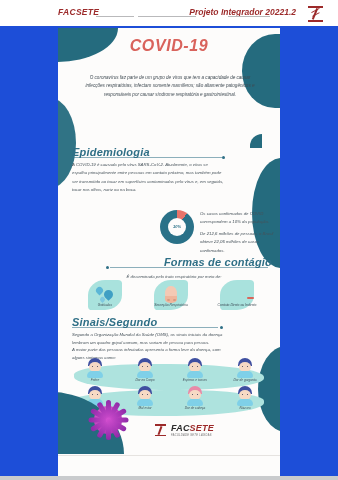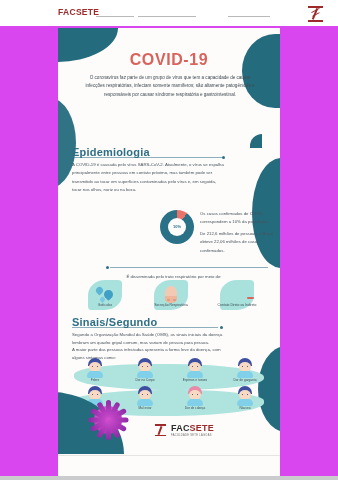--- a/index.html
+++ b/index.html
@@ -4,21 +4,22 @@
 <style>
   html,body{margin:0;padding:0;}
   body{
     width:338px;height:480px;overflow:hidden;
     background:#c9cbcd;
     font-family:"Liberation Sans",sans-serif;
     -webkit-font-smoothing:antialiased;
   }
   .page{
     position:absolute;left:0;top:0;width:338px;height:476px;
-    background:#d946ef;
+    background:#1d4ed8;
+    font-style:italic;
   }
   
   .hdr{
     position:absolute;left:0;top:0;width:338px;height:26px;
     background:#ffffff;
   }
   .hdr-left{
     position:absolute;left:58px;top:7px;
     font-size:8.5px;letter-spacing:.3px;color:#9c2a2a;font-weight:700;
   }
@@ -80,21 +81,21 @@
     background:#256b7e;border-top-left-radius:12px;
   }
 
   
   .title-wrap{position:absolute;left:0;top:8px;width:222px;text-align:center;}
   .t-corona{
     font-size:13px;letter-spacing:1.6px;color:#e58a80;font-weight:400;
   }
   .t-covid{
     font-size:16px;letter-spacing:.6px;color:#d9635c;font-weight:700;
-    margin-top:15px;
+    margin-top:1px;
   }
   .intro{
     position:absolute;left:26px;top:46px;width:172px;
     text-align:center;font-size:4.6px;line-height:1.85;color:#3f4a52;
   }
 
   
   .sec-h{
     position:absolute;font-size:11px;font-weight:700;color:#2f6f86;
     letter-spacing:.2px;
@@ -250,20 +251,21 @@
 </style>
 </head>
 <body>
 
 <div class="page">
 
   <div class="hdr">
     <div class="hdr-left">FACSETE</div>
     <div class="hdr-rule r1"></div>
     <div class="hdr-rule r2"></div>
+    <div class="hdr-right">Projeto Integrador 20221.2</div>
     <div class="hdr-rule r3"></div>
     <div class="logo7">
       <span class="bar b1"></span>
         <span class="bar b2"></span>
       <span class="bar b3"></span>
         <span class="bar b4"></span>
         <span class="bar b5"></span>
     </div>
   </div>
 
@@ -288,20 +290,21 @@
 
     <div class="donut">
       <div class="donut-hole"></div>
       <div class="donut-lbl">10%</div>
     </div>
     <div class="donut-txt">
       <p>Os casos confirmados de COVID correspondem a 10% da população.</p>
       <p>De 212,6 milhões de pessoas, o Brasil obteve 22,06 milhões de casos confirmados.</p>
     </div>
 
+    <div class="sec-h" style="right:8px;top:228px;">Formas de contágio</div>
     <div class="sec-rule" style="left:52px;top:239px;width:158px;"></div>
     <div class="sec-dot" style="left:48px;top:237.5px;"></div>
     <div class="cont-sub">É disseminada pelo trato respiratório por meio de:</div>
 
     <div class="cont-row">
       <div class="cont-item">
         <div class="leaf">
           <span class="drop d1"></span>
             <span class="drop d2"></span>
             <span class="drop d3"></span>

